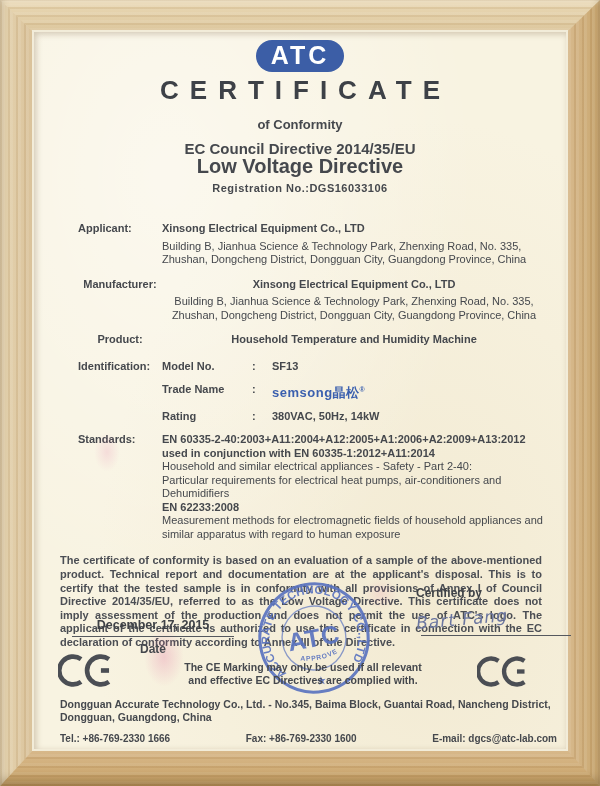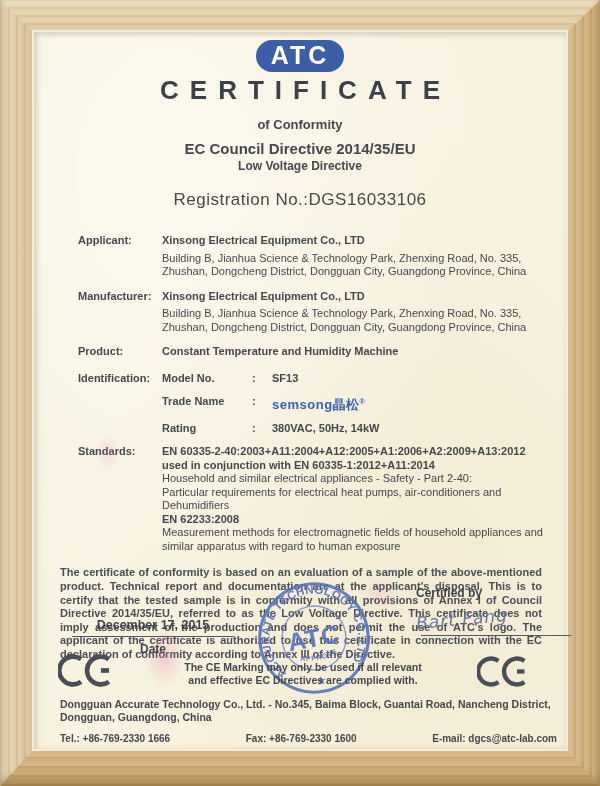--- a/index.html
+++ b/index.html
@@ -37,29 +37,29 @@
     color:#45484d;
   }
   .smudge{position:absolute;border-radius:50%;pointer-events:none;}
 
   .hdr{text-align:center;}
   .atc-logo{display:inline-block;margin-top:8px;background:#3c5ea6;color:#fff;
     border-radius:20px;padding:3px 15px 4px;font-size:25px;font-weight:bold;letter-spacing:3px;line-height:1;}
   .title{font-size:26px;line-height:30px;font-weight:bold;letter-spacing:11px;text-indent:11px;color:#3d4147;margin-top:3px;}
   .subtitle{font-size:13px;line-height:15px;font-weight:bold;margin-top:12px;text-align:center;}
   .dir1{font-size:15px;line-height:16px;font-weight:bold;margin-top:9px;}
-  .dir2{font-size:12px;line-height:15px;font-weight:bold;margin-top:2px;}
-  .registration{font-size:17px;line-height:16px;font-weight:normal;margin-top:18px;letter-spacing:.5px;}
+  .dir2{font-size:20px;line-height:15px;font-weight:bold;margin-top:2px;}
+  .registration{font-size:11px;line-height:16px;font-weight:bold;margin-top:6px;letter-spacing:.5px;}
 
   .fields{margin-top:26px;font-size:11px;line-height:13.5px;}
   .frow{display:flex;padding-left:44px;padding-right:20px;}
   .flabel{width:84px;flex:none;font-weight:bold;}
   .fval{flex:1;}
   .cmpname{font-weight:bold;}
-  .addr{margin-top:4px;} .gap11{margin-top:11px;} .gap13{margin-top:13px;}
+  .addr{margin-top:4px;} .gap11{margin-top:11px;text-align:center;} .gap13{margin-top:13px;}
   .id-row{display:flex;margin-bottom:10px;}
   .id-sub{width:90px;font-weight:bold;flex:none;}
   .id-colon{width:20px;font-weight:bold;flex:none;}
   .id-val{font-weight:bold;}
   .trade-logo{color:#3a5fae;font-weight:bold;font-size:13px;letter-spacing:.5px;}
   .trade-logo sup{font-size:7px;}
   .std-line{margin:0;}
   .std-line.b{font-weight:bold;}
 
   .body-par{margin-top:13px;padding:0 24px 0 26px;text-align:justify;
@@ -117,21 +117,21 @@
       </div>
       <div class="frow gap11">
         <div class="flabel">Manufacturer:</div>
         <div class="fval">
           <div class="cmpname">Xinsong Electrical Equipment Co., LTD</div>
           <div class="addr">Building B, Jianhua Science &amp; Technology Park, Zhenxing Road, No. 335, Zhushan, Dongcheng District, Dongguan City, Guangdong Province, China</div>
         </div>
       </div>
       <div class="frow gap11">
         <div class="flabel">Product:</div>
-        <div class="fval cmpname">Constant Temperature and Humidity Machine</div>
+        <div class="fval cmpname">Household Temperature and Humidity Machine</div>
       </div>
       <div class="frow gap13">
         <div class="flabel">Identification:</div>
         <div class="fval">
           <div class="id-row">
             <span class="id-sub">Model No.</span>
             <span class="id-colon">:</span>
             <span class="id-val">SF13</span>
           </div>
           <div class="id-row">

